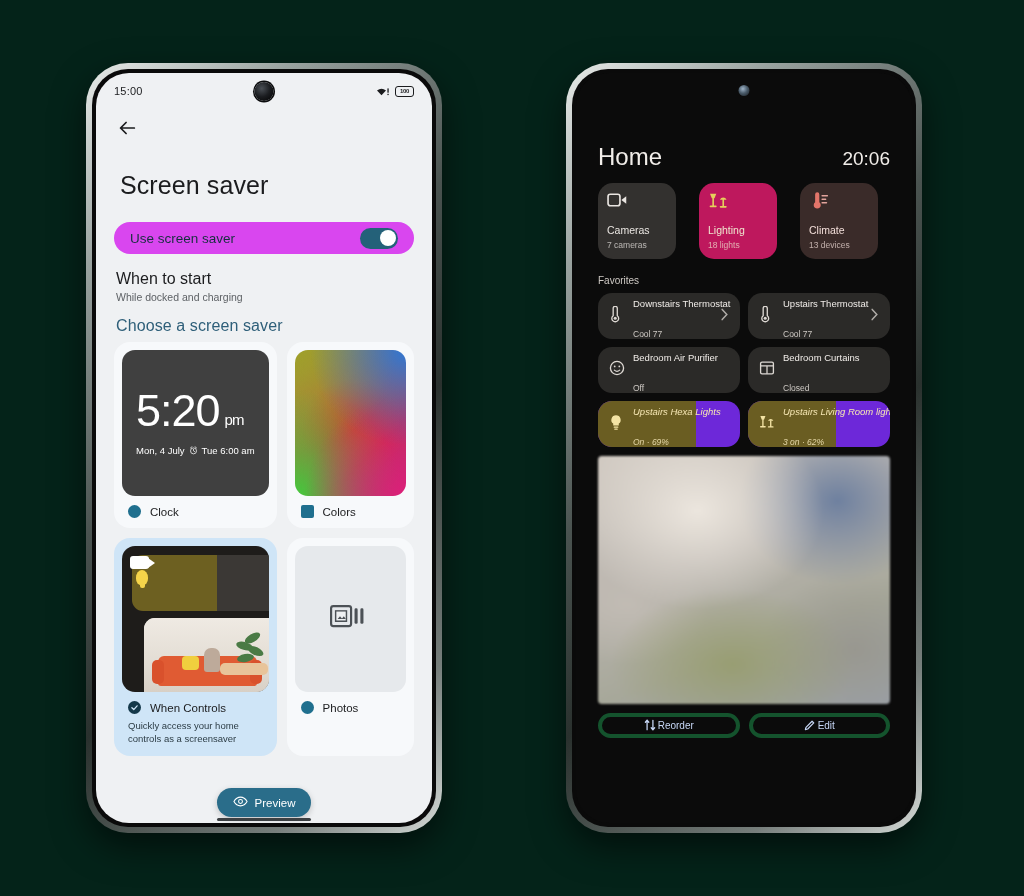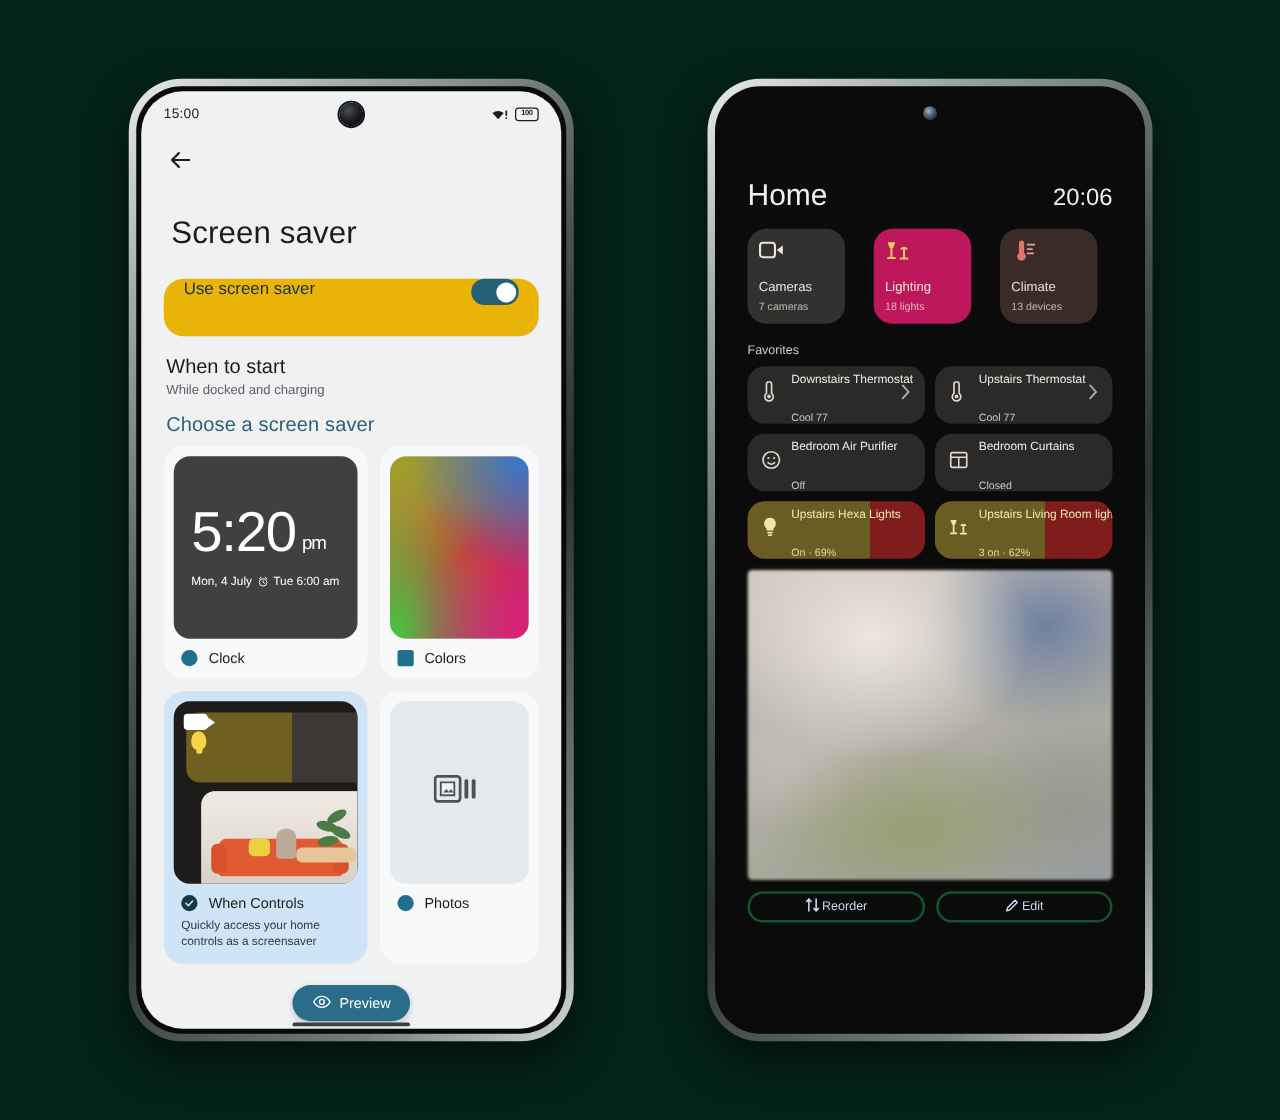--- a/index.html
+++ b/index.html
@@ -26,21 +26,21 @@
     padding:4px;
     overflow:hidden;
   }
   .screen {
     width:100%; height:100%;
     border-radius:33px;
     overflow:hidden;
     position:relative;
   }
 
-  #phone-left  { left:103px; top:63px;  width:356px; height:770px; }
+  #phone-left  { left:86px; top:63px;  width:356px; height:770px; }
   #phone-right { left:566px; top:63px;  width:356px; height:770px; }
 
   
   .ss-screen { background:#eff1f3; display:flex; flex-direction:column; }
 
   .statusbar {
     height:36px; position:relative; flex:0 0 auto;
     display:flex; align-items:center; padding:0 18px;
     font-size:11px; color:#1b1c1e; font-weight:500;
   }
@@ -61,22 +61,22 @@
 
   .back-row { padding:8px 20px 0; flex:0 0 auto; }
   .back-arrow { width:26px; height:26px; cursor:pointer; }
 
   .page-title {
     padding:28px 24px 20px; font-size:25px; font-weight:400;
     color:#1b1c1e; letter-spacing:.1px; flex:0 0 auto;
   }
 
   .toggle-card {
-    margin:2px 18px 0; background:#eab308; border-radius:16px;
-    height:46px; display:flex; padding:0 16px;
+    margin:2px 18px 0; background:#d946ef; border-radius:16px;
+    height:32px; display:flex; align-items:center; padding:0 16px;
     cursor:pointer; flex:0 0 auto;
   }
   .toggle-card .lbl { font-size:13.5px; color:#16303f; }
   .switch {
     margin-left:auto; width:38px; height:21px; border-radius:11px;
     background:#246179; position:relative; flex:0 0 auto;
   }
   .switch::after{
     content:""; position:absolute; right:2.5px; top:2.5px;
     width:16px; height:16px; border-radius:50%; background:#fff;
@@ -193,40 +193,40 @@
   .fav {
     height:46px; border-radius:14px; background:#2b2a28;
     display:flex; align-items:center; gap:9px; padding:0 11px;
     position:relative; overflow:hidden; cursor:pointer;
   }
   .fav .f-ic { width:15px; flex:0 0 auto; z-index:2; }
   .fav .f-txt { z-index:2; min-width:0; }
   .fav .f-n { font-size:9.5px; color:#f0ece8; white-space:nowrap; }
   .fav .f-s { font-size:8.5px; color:#cdc8c3; margin-top:18px; }
   .fav .f-ch { margin-left:auto; z-index:2; opacity:.75; }
-  .fav.lit { background:#7f1d1d; }
+  .fav.lit { background:#6d28d9;font-style:italic; }
   .fav.lit .f-n { color:#f6e7b4; }
   .fav.lit .f-s { color:#e4d6a6; }
   .fill { position:absolute; left:0; top:0; bottom:0; background:#6a5d22; z-index:1; }
 
   .camfeed {
     margin:9px 22px 0; border-radius:4px; height:248px; flex:0 0 auto;
     background:
       radial-gradient(ellipse 60% 55% at 34% 22%, rgba(238,232,224,.95) 0%, rgba(238,232,224,0) 72%),
       radial-gradient(ellipse 45% 45% at 82% 18%, rgba(104,124,158,.92) 0%, rgba(104,124,158,0) 75%),
       radial-gradient(ellipse 55% 40% at 46% 84%, rgba(150,156,108,.85) 0%, rgba(150,156,108,0) 76%),
       radial-gradient(ellipse 42% 40% at 88% 78%, rgba(150,148,140,.8) 0%, rgba(150,148,140,0) 78%),
       radial-gradient(ellipse 35% 30% at 10% 60%, rgba(196,190,182,.8) 0%, rgba(196,190,182,0) 80%),
       linear-gradient(160deg,#cfc8c0 0%,#b9b4ae 40%,#a7a89a 70%,#9aa0a8 100%);
     filter:blur(1.2px);
   }
 
   .hbtns { display:flex; gap:9px; padding:9px 22px 0; flex:0 0 auto; }
   .hbtn {
-    flex:1; height:25px; border-radius:13px; border:2px solid #14532d;
+    flex:1; height:25px; border-radius:13px; border:4px solid #14532d;
     display:flex; align-items:center; justify-content:center; gap:2px;
     font-size:10px; color:#c6d6f5; cursor:pointer; background:transparent;
   }
 </style>
 </head>
 <body>
 
 <div class="stage">
 
   <div class="phone" id="phone-left">

